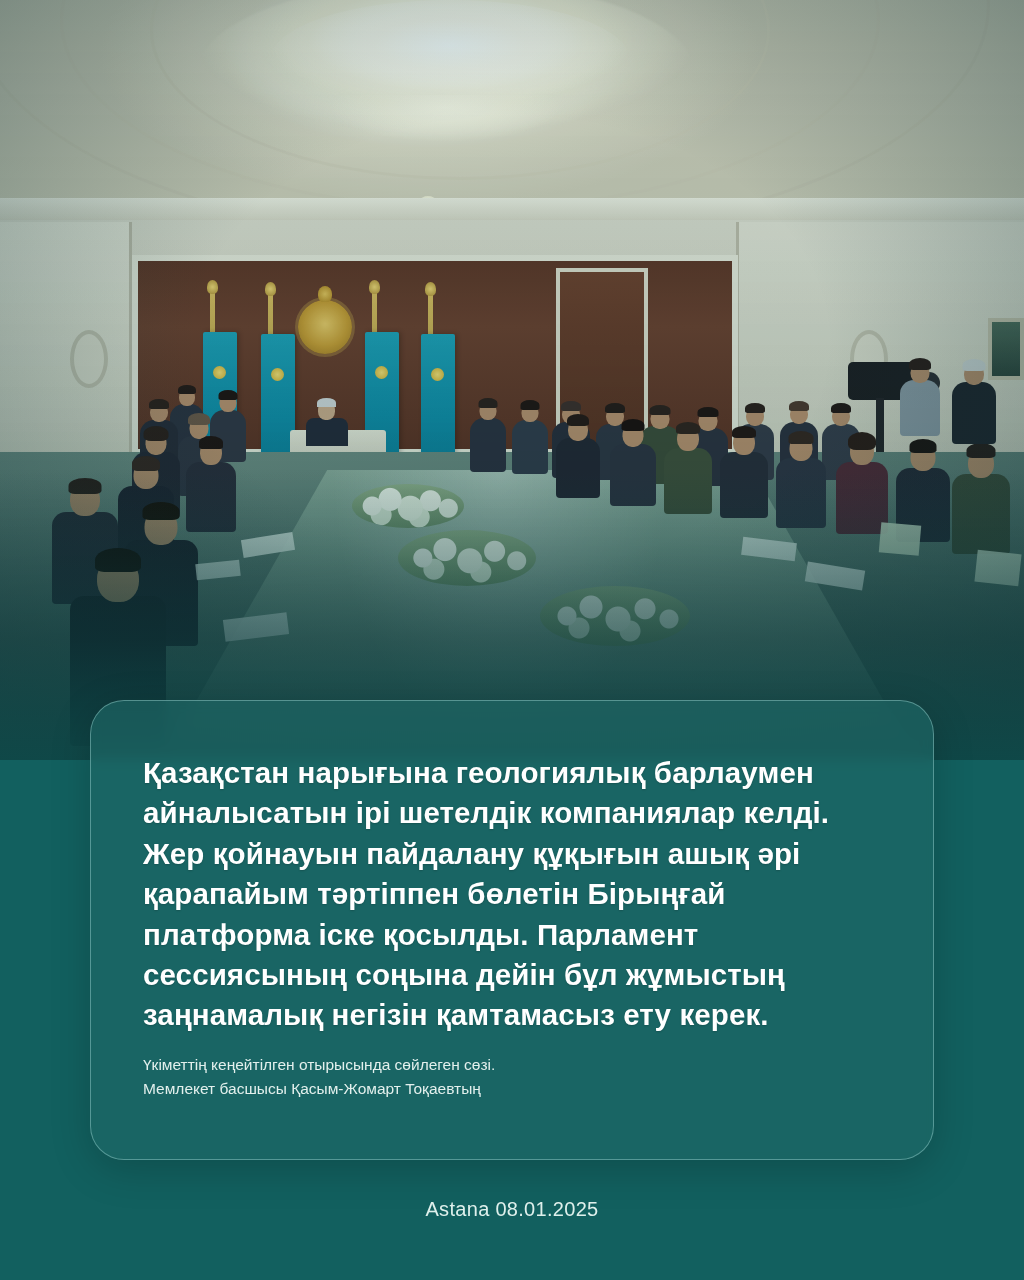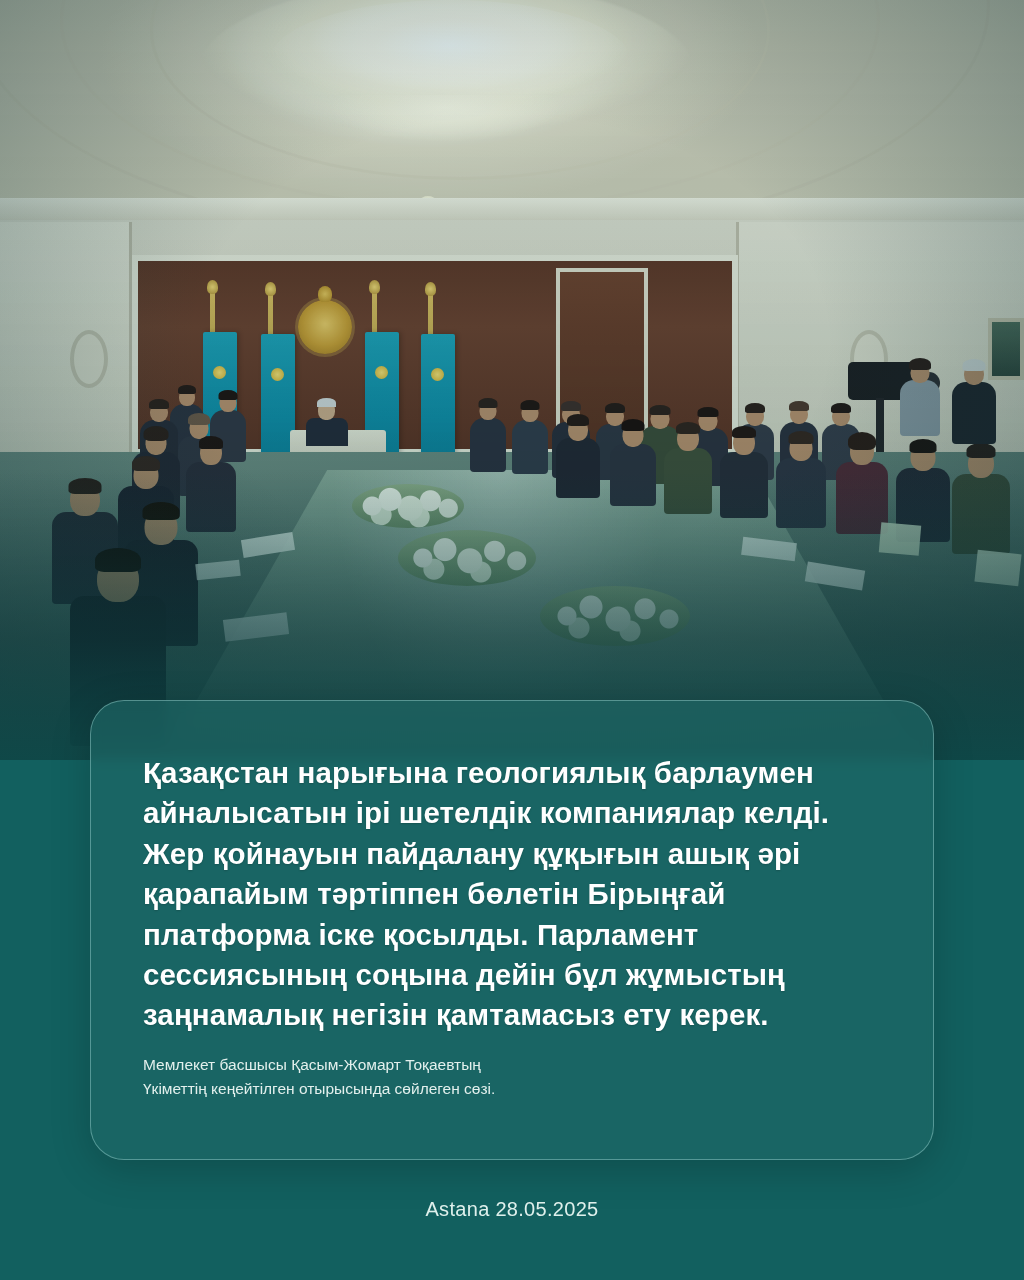--- a/index.html
+++ b/index.html
@@ -440,20 +440,20 @@
     <div class="flowers" style="left:398px;top:530px;width:138px;height:56px;"></div>
     <div class="flowers" style="left:540px;top:586px;width:150px;height:60px;"></div>
 
     <div class="teal-wash"></div>
     <div class="vignette"></div>
   </div>
 
   <div class="card">
     <p class="quote">Қазақстан нарығына геологиялық барлаумен айналысатын ірі шетелдік компаниялар келді. Жер қойнауын пайдалану құқығын ашық әрі қарапайым тәртіппен бөлетін Бірыңғай платформа іске қосылды. Парламент сессиясының соңына дейін бұл жұмыстың заңнамалық негізін қамтамасыз ету керек.</p>
     <div class="attrib">
+      <div>Үкіметтің кеңейтілген отырысында сөйлеген сөзі.</div>
       <div>Мемлекет басшысы Қасым-Жомарт Тоқаевтың</div>
-      <div>Үкіметтің кеңейтілген отырысында сөйлеген сөзі.</div>
     </div>
   </div>
 
-  <div class="footer">Astana 28.05.2025</div>
+  <div class="footer">Astana 08.01.2025</div>
 
 </div>
 
 </body></html>

